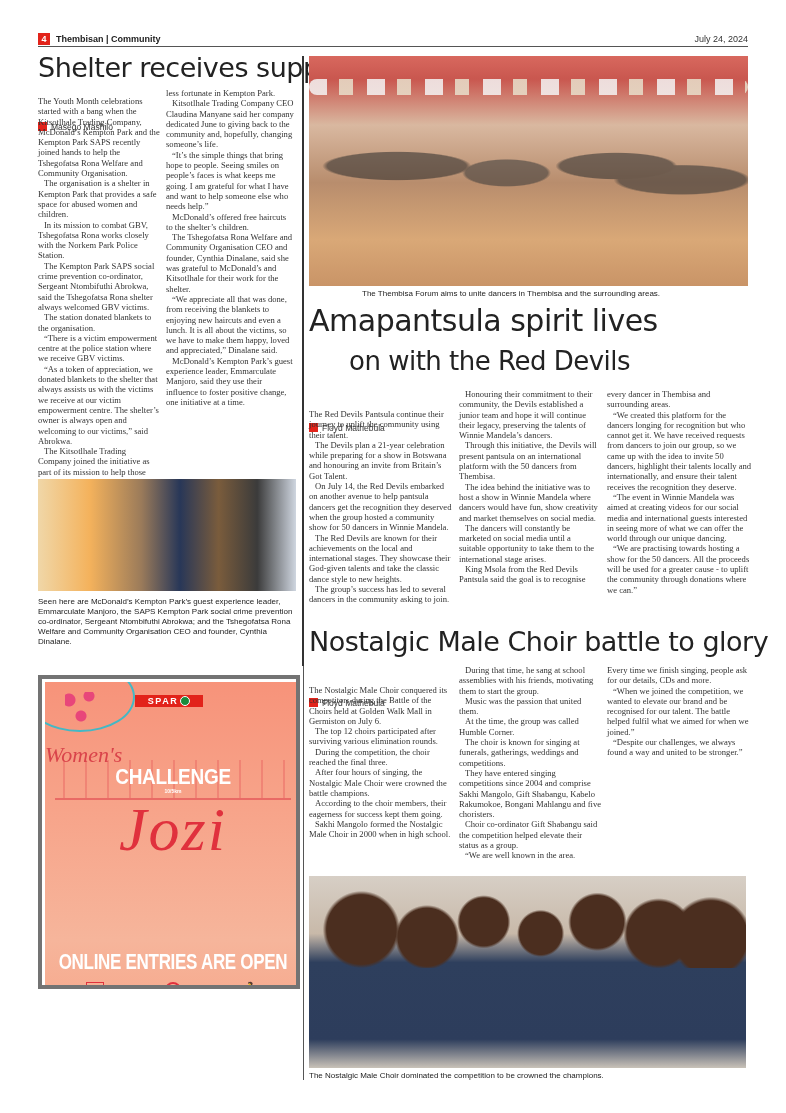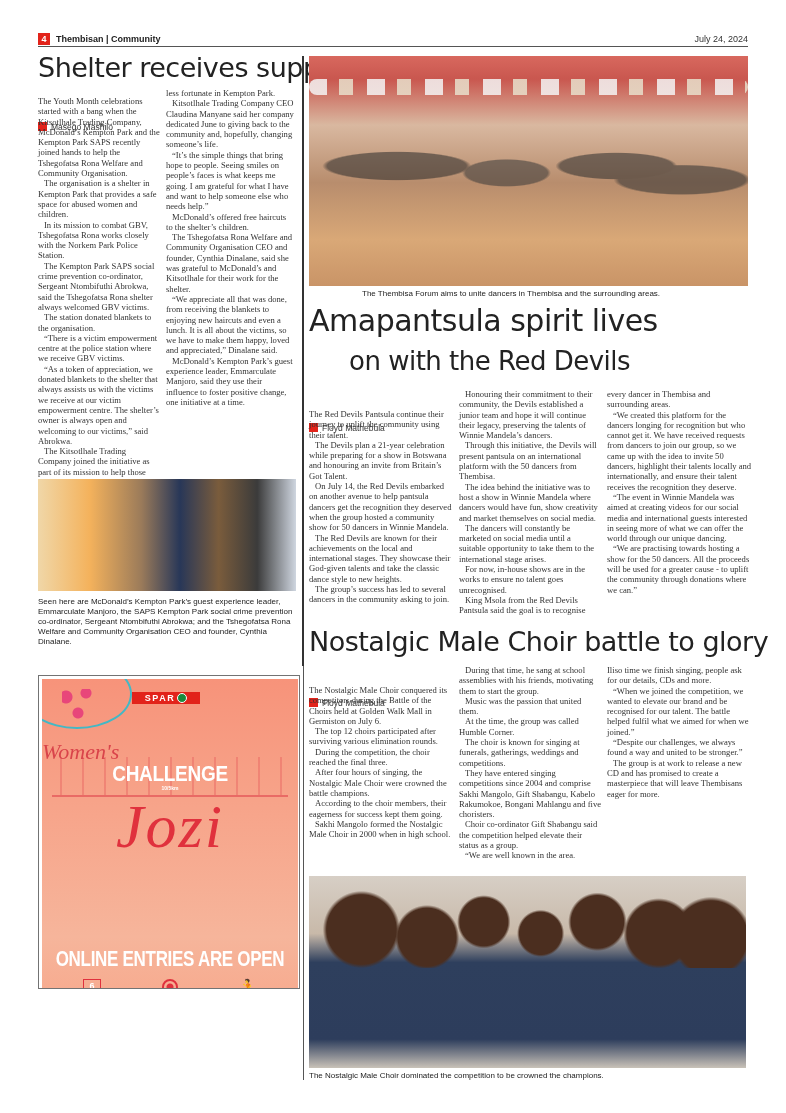--- a/index.html
+++ b/index.html
@@ -25,21 +25,21 @@
   .vrule.thick { width: 2px; background: #333; }
 
   .photo { position: absolute; overflow: hidden; }
   .dancers { background: linear-gradient(180deg, #d8685e 0%, #c9574f 10%, #d9b8a0 30%, #b88d6d 55%, #d9a877 80%, #c99467 100%); }
   .dancers .crowd { position: absolute; left: 0; right: 0; top: 18%; height: 60%; background: radial-gradient(ellipse at 20% 50%, #2b2b2b 0 14%, transparent 15%), radial-gradient(ellipse at 45% 55%, #3a3a3a 0 12%, transparent 13%), radial-gradient(ellipse at 70% 50%, #2e2e2e 0 13%, transparent 14%), radial-gradient(ellipse at 85% 60%, #333 0 12%, transparent 13%); opacity: 0.55; }
   .dancers .hats { position: absolute; left: 0; right: 0; top: 10%; height: 16px; background: repeating-linear-gradient(90deg, #f4f4f4 0 18px, transparent 18px 30px, #e8e0cc 30px 44px, transparent 44px 58px); opacity: 0.85; border-radius: 8px; }
   .trio { background: linear-gradient(90deg, #f0d7a8 0%, #f4b25c 20%, #9b7b5a 40%, #283758 55%, #7a5c3c 70%, #3b3b3b 85%, #cfd6e0 100%); }
   .choir { background: linear-gradient(180deg, #d7cfc6 0%, #c8b9a9 30%, #2e3f5d 45%, #2d3d5c 85%, #c9c2b8 100%); }
   .choir .men { position: absolute; left: 0; right: 0; top: 8%; height: 40%; background: radial-gradient(circle at 12% 50%, #4b2e1f 0 9%, transparent 10%), radial-gradient(circle at 27% 60%, #4b2e1f 0 9%, transparent 10%), radial-gradient(circle at 40% 40%, #4b2e1f 0 9%, transparent 10%), radial-gradient(circle at 53% 55%, #4b2e1f 0 9%, transparent 10%), radial-gradient(circle at 66% 40%, #4b2e1f 0 9%, transparent 10%), radial-gradient(circle at 80% 55%, #4b2e1f 0 9%, transparent 10%), radial-gradient(circle at 92% 60%, #4b2e1f 0 9%, transparent 10%); }
 
-  .ad { position: absolute; left: 38px; top: 675px; width: 262px; height: 314px; border: 1px solid #737373; background: #fff; overflow: hidden; }
+  .ad { position: absolute; left: 38px; top: 675px; width: 262px; height: 314px; border: 4px solid #737373; background: #fff; overflow: hidden; }
   .ad .art { position: absolute; left: 3px; top: 3px; width: 256px; height: 258px; background: linear-gradient(180deg, #f7937a 0%, #f7a48a 50%, #f6b59b 100%); overflow: hidden; }
   .ad .lower { position: absolute; left: 3px; top: 261px; width: 256px; height: 99px; background: linear-gradient(180deg, #f6b59b 0%, #f7a98d 70%, #f08c75 100%); overflow: hidden; }
   .spar-logo { position: absolute; left: 90px; top: 13px; width: 68px; height: 12px; background: #e2231a; color: #fff; font: bold 9px "Liberation Sans", sans-serif; text-align: center; line-height: 12px; letter-spacing: 1.5px; }
   .spar-logo .tree { display: inline-block; width: 10px; height: 10px; border-radius: 50%; background: #1a8b3c; border: 1px solid #fff; vertical-align: -2px; margin-left: 2px; }
   .womens { position: absolute; left: 0; width: 100%; top: 60px; text-align: left; font: italic 22px "Liberation Serif", serif; color: #d9434a; }
   .challenge { position: absolute; left: 0; width: 100%; top: 84px; text-align: center; font: bold 19px "Liberation Sans", sans-serif; color: #fff; letter-spacing: -0.3px; transform: scaleY(1.15); }
   .distance { position: absolute; left: 0; width: 100%; top: 106px; text-align: center; font: bold 5px "Liberation Sans", sans-serif; color: #fff; }
   .jozi { position: absolute; left: 0; width: 100%; top: 112px; text-align: center; font: italic 62px "Liberation Serif", serif; color: #e0313d; letter-spacing: 2px; }
   .skyline { position: absolute; left: 10px; right: 10px; top: 78px; height: 40px; border-bottom: 2px solid #e0464e; opacity: 0.6; background: repeating-linear-gradient(90deg, transparent 0 8px, rgba(224,70,78,0.5) 8px 10px, transparent 10px 22px); }
   .dots { position: absolute; left: 20px; top: 10px; width: 40px; height: 40px; background: radial-gradient(circle at 10% 20%, #e8467a 0 6px, transparent 7px), radial-gradient(circle at 60% 10%, #e8467a 0 5px, transparent 6px), radial-gradient(circle at 40% 60%, #e8467a 0 5px, transparent 6px); }
@@ -196,21 +196,20 @@
   <p>The Devils plan a 21-year celebration while preparing for a show in Botswana and honouring an invite from Britain’s Got Talent.</p>
   <p>On July 14, the Red Devils embarked on another avenue to help pantsula dancers get the recognition they deserved when the group hosted a community show for 50 dancers in Winnie Mandela.</p>
   <p>The Red Devils are known for their achievements on the local and international stages. They showcase their God-given talents and take the classic dance style to new heights.</p>
   <p>The group’s success has led to several dancers in the community asking to join.</p>
 </div>
 <div class="col" style="left:459px; top:389px; width:140px;">
   <p style="text-indent:6px">Honouring their commitment to their community, the Devils established a junior team and hope it will continue their legacy, preserving the talents of Winnie Mandela’s dancers.</p>
   <p>Through this initiative, the Devils will present pantsula on an international platform with the 50 dancers from Thembisa.</p>
   <p>The idea behind the initiative was to host a show in Winnie Mandela where dancers would have fun, show creativity and market themselves on social media.</p>
   <p>The dancers will constantly be marketed on social media until a suitable opportunity to take them to the international stage arises.</p>
-  <p>For now, in-house shows are in the works to ensure no talent goes unrecognised.</p>
   <p>King Msola from the Red Devils Pantsula said the goal is to recognise</p>
 </div>
 <div class="col" style="left:607px; top:389px; width:145px;">
   <p class="cont">every dancer in Thembisa and surrounding areas.</p>
   <p>“We created this platform for the dancers longing for recognition but who cannot get it. We have received requests from dancers to join our group, so we came up with the idea to invite 50 dancers, highlight their talents locally and internationally, and ensure their talent receives the recognition they deserve.</p>
   <p>“The event in Winnie Mandela was aimed at creating videos for our social media and international guests interested in seeing more of what we can offer the world through our unique dancing.</p>
   <p>“We are practising towards hosting a show for the 50 dancers. All the proceeds will be used for a greater cause - to uplift the community through donations where we can.”</p>
 </div>
 
 <div class="headline" style="left:309px; top:626px; font-size:27px; line-height:32px;">Nostalgic Male Choir battle to glory</div>
@@ -230,24 +229,23 @@
 <div class="col" style="left:459px; top:665px; width:142px;">
   <p style="text-indent:6px">During that time, he sang at school assemblies with his friends, motivating them to start the group.</p>
   <p>Music was the passion that united them.</p>
   <p>At the time, the group was called Humble Corner.</p>
   <p>The choir is known for singing at funerals, gatherings, weddings and competitions.</p>
   <p>They have entered singing competitions since 2004 and comprise Sakhi Mangolo, Gift Shabangu, Kabelo Rakumokoe, Bongani Mahlangu and five choristers.</p>
   <p>Choir co-ordinator Gift Shabangu said the competition helped elevate their status as a group.</p>
   <p>“We are well known in the area.</p>
 </div>
 <div class="col" style="left:607px; top:665px; width:145px;">
-  <p class="cont">Iliso time we finish singing, people ask for our details, CDs and more.</p>
+  <p class="cont">Every time we finish singing, people ask for our details, CDs and more.</p>
   <p>“When we joined the competition, we wanted to elevate our brand and be recognised for our talent. The battle helped fulfil what we aimed for when we joined.”</p>
   <p>“Despite our challenges, we always found a way and united to be stronger.”</p>
-  <p>The group is at work to release a new CD and has promised to create a masterpiece that will leave Thembisans eager for more.</p>
 </div>
 
 <div class="photo choir" style="left:309px; top:876px; width:437px; height:192px;">
   <div class="men"></div>
 </div>
 <div class="caption" style="left:309px; top:1071px; width:440px;">The Nostalgic Male Choir dominated the competition to be crowned the champions.</div>
 
 <div class="vrule" style="left:303px; top:666px; height:414px;"></div>
 
 </body></html>

